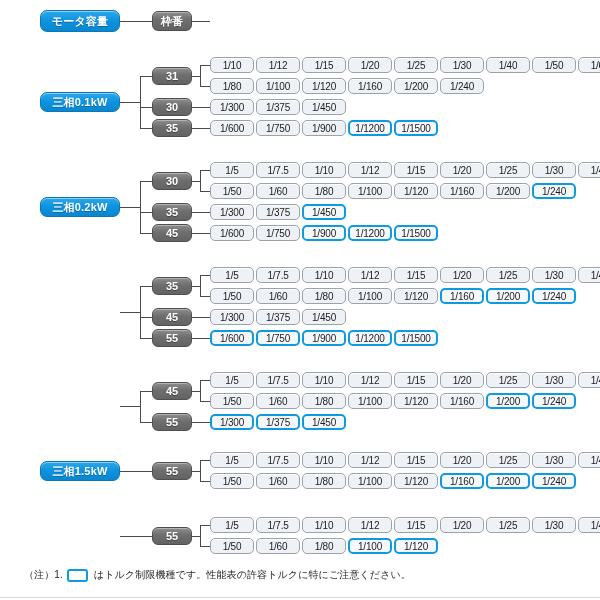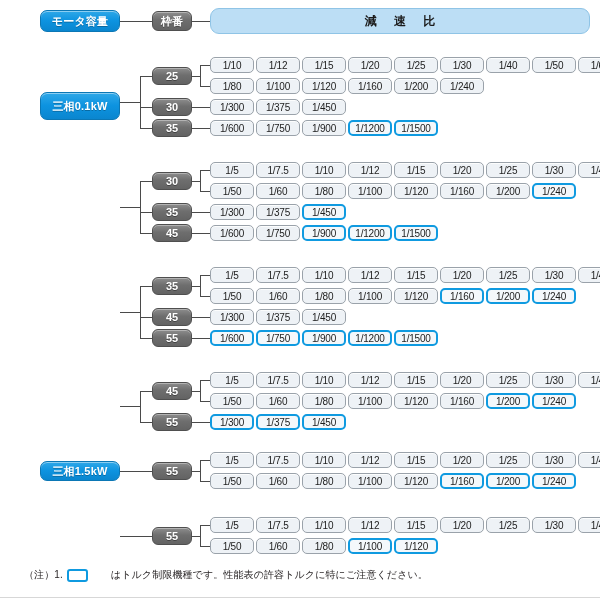--- a/index.html
+++ b/index.html
@@ -94,41 +94,40 @@
   }
   .note-swatch{
     display:inline-block;
     width:17px;height:9px;
     border:2px solid #0f9ae0;
     border-radius:3px;
     background:#ffffff;
     margin:0 4px;
     vertical-align:middle;
   }
-  .note-tail{margin-left:19px;}
+  .note-tail{margin-left:2px;}
 
   
   .bottom-rule{position:absolute;left:0;top:597px;width:600px;height:1px;background:#d7d7d7;}
 </style>
 </head>
 <body>
 
 <div id="root">
 
   <div class="header">
     <div class="cap-box" style="left:40px;top:10px;width:80px;height:22px;">モータ容量</div>
     <div class="ln h" style="left:120px;top:21px;width:32px;"></div>
     <div class="frame-box" style="left:152px;top:11px;width:40px;height:20px;">枠番</div>
     <div class="ln h" style="left:192px;top:21px;width:18px;"></div>
-    <div class="ratio-header" style="left:210px;top:8px;width:380px;height:26px;">減 速 比</div>
   </div>
 
   <div id="groups-layer">
       <div style="position: absolute; left: 0px; top: 0px; width: 600px; height: 600px;">
-        <div class="frame-box" style="left:152px;top:67px;width:40px;height:18px;">25</div>
+        <div class="frame-box" style="left:152px;top:67px;width:40px;height:18px;">31</div>
         <div class="ln h" style="left:192px;top:76px;width:8px;"></div>
         <div class="ln v" style="left:200px;top:65px;height:21px;"></div>
         <div class="ln h" style="left:200px;top:65px;width:10px;"></div>
         <div class="cell" style="left:210px;top:57px;width:44px;">1/10</div>
         <div class="cell" style="left:256px;top:57px;width:44px;">1/12</div>
         <div class="cell" style="left:302px;top:57px;width:44px;">1/15</div>
         <div class="cell" style="left:348px;top:57px;width:44px;">1/20</div>
         <div class="cell" style="left:394px;top:57px;width:44px;">1/25</div>
         <div class="cell" style="left:440px;top:57px;width:44px;">1/30</div>
         <div class="cell" style="left:486px;top:57px;width:44px;">1/40</div>
@@ -146,21 +145,21 @@
         <div class="cell" style="left:210px;top:99px;width:44px;">1/300</div>
         <div class="cell" style="left:256px;top:99px;width:44px;">1/375</div>
         <div class="cell" style="left:302px;top:99px;width:44px;">1/450</div>
         <div class="frame-box" style="left:152px;top:119px;width:40px;height:18px;">35</div>
         <div class="ln h" style="left:192px;top:128px;width:18px;"></div>
         <div class="cell" style="left:210px;top:120px;width:44px;">1/600</div>
         <div class="cell" style="left:256px;top:120px;width:44px;">1/750</div>
         <div class="cell" style="left:302px;top:120px;width:44px;">1/900</div>
         <div class="cell hl" style="left:348px;top:120px;width:44px;">1/1200</div>
         <div class="cell hl" style="left:394px;top:120px;width:44px;">1/1500</div>
-        <div class="cap-box" style="left:40px;top:92px;width:80px;height:28px;">三相0.1kW</div>
+        <div class="cap-box" style="left:40px;top:92px;width:80px;height:20px;">三相0.1kW</div>
         <div class="ln h" style="left:120px;top:102px;width:20px;"></div>
         <div class="ln v" style="left:140px;top:76px;height:53px;"></div>
         <div class="ln h" style="left:140px;top:76px;width:12px;"></div>
         <div class="ln h" style="left:140px;top:107px;width:12px;"></div>
         <div class="ln h" style="left:140px;top:128px;width:12px;"></div>
       </div>
       <div style="position: absolute; left: 0px; top: 0px; width: 600px; height: 600px;">
         <div class="frame-box" style="left:152px;top:172px;width:40px;height:18px;">30</div>
         <div class="ln h" style="left:192px;top:181px;width:8px;"></div>
         <div class="ln v" style="left:200px;top:170px;height:21px;"></div>
@@ -188,20 +187,21 @@
         <div class="cell" style="left:210px;top:204px;width:44px;">1/300</div>
         <div class="cell" style="left:256px;top:204px;width:44px;">1/375</div>
         <div class="cell hl" style="left:302px;top:204px;width:44px;">1/450</div>
         <div class="frame-box" style="left:152px;top:224px;width:40px;height:18px;">45</div>
         <div class="ln h" style="left:192px;top:233px;width:18px;"></div>
         <div class="cell" style="left:210px;top:225px;width:44px;">1/600</div>
         <div class="cell" style="left:256px;top:225px;width:44px;">1/750</div>
         <div class="cell hl" style="left:302px;top:225px;width:44px;">1/900</div>
         <div class="cell hl" style="left:348px;top:225px;width:44px;">1/1200</div>
         <div class="cell hl" style="left:394px;top:225px;width:44px;">1/1500</div>
+        <div class="cap-box" style="left:40px;top:197px;width:80px;height:20px;">三相0.2kW</div>
         <div class="ln h" style="left:120px;top:207px;width:20px;"></div>
         <div class="ln v" style="left:140px;top:181px;height:53px;"></div>
         <div class="ln h" style="left:140px;top:181px;width:12px;"></div>
         <div class="ln h" style="left:140px;top:212px;width:12px;"></div>
         <div class="ln h" style="left:140px;top:233px;width:12px;"></div>
       </div>
       <div style="position: absolute; left: 0px; top: 0px; width: 600px; height: 600px;">
         <div class="frame-box" style="left:152px;top:277px;width:40px;height:18px;">35</div>
         <div class="ln h" style="left:192px;top:286px;width:8px;"></div>
         <div class="ln v" style="left:200px;top:275px;height:21px;"></div>

